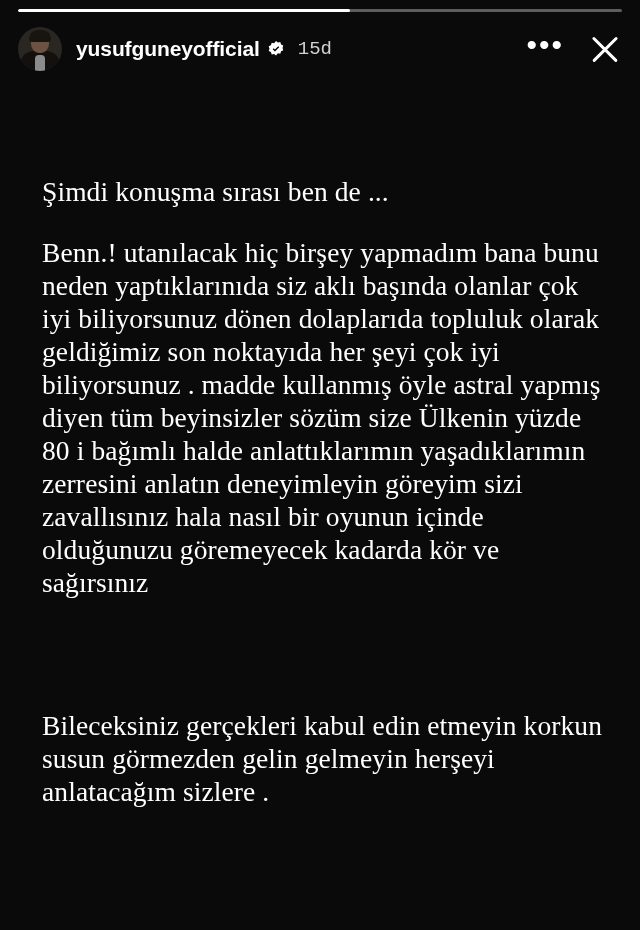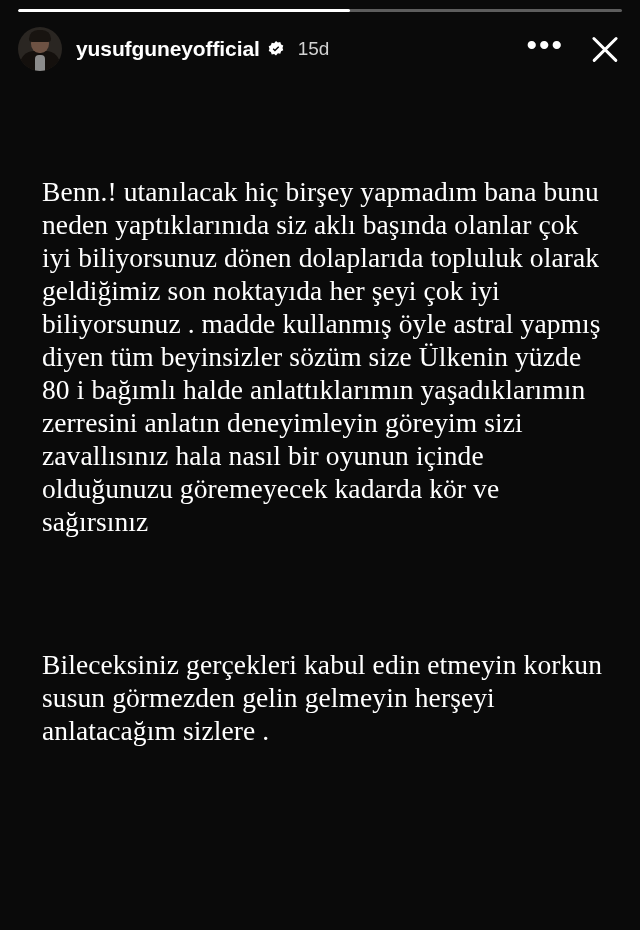--- a/index.html
+++ b/index.html
@@ -110,20 +110,21 @@
     width: 18px;
     height: 18px;
     flex: 0 0 auto;
     display: block;
   }
   .timestamp {
     color: #d2d2d2;
     font-size: 19px;
     margin-left: 13px;
     white-space: nowrap;
+    font-family: Liberation Mono, monospace;
   }
   .header-spacer { flex: 1 1 auto; }
   .more-btn {
     color: #ffffff;
     font-size: 30px;
     line-height: 10px;
     letter-spacing: 2px;
     padding: 6px 10px 14px 10px;
     cursor: pointer;
     user-select: none;
@@ -197,17 +198,18 @@
     <div class="timestamp">15d</div>
 
     <div class="header-spacer"></div>
 
     <div class="more-btn">•••</div>
 
     <div class="close-btn"></div>
   </div>
 
   <div class="content">
+    <p class="para">Şimdi konuşma sırası ben de ...</p>
     <p class="para gap">Benn.! utanılacak hiç birşey yapmadım bana bunu neden yaptıklarınıda siz aklı başında olanlar çok iyi biliyorsunuz dönen dolaplarıda topluluk olarak geldiğimiz son noktayıda her şeyi çok iyi biliyorsunuz . madde kullanmış öyle astral yapmış diyen tüm beyinsizler sözüm size Ülkenin yüzde 80 i bağımlı halde anlattıklarımın yaşadıklarımın zerresini anlatın deneyimleyin göreyim sizi zavallısınız hala nasıl bir oyunun içinde olduğunuzu göremeyecek kadarda kör ve sağırsınız</p>
     <p class="para last">Bileceksiniz gerçekleri kabul edin etmeyin korkun susun görmezden gelin gelmeyin herşeyi anlatacağım sizlere .</p>
   </div>
 
 </div>
 
 </body></html>

